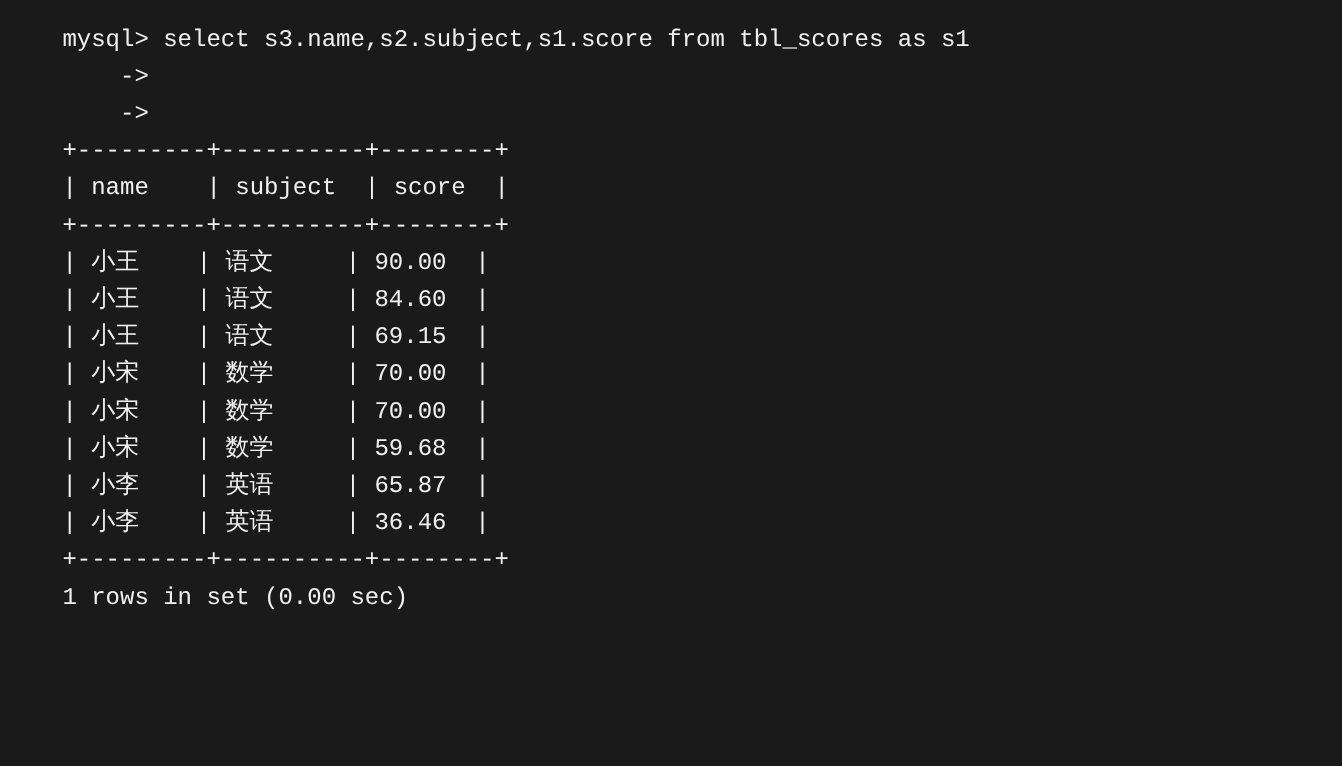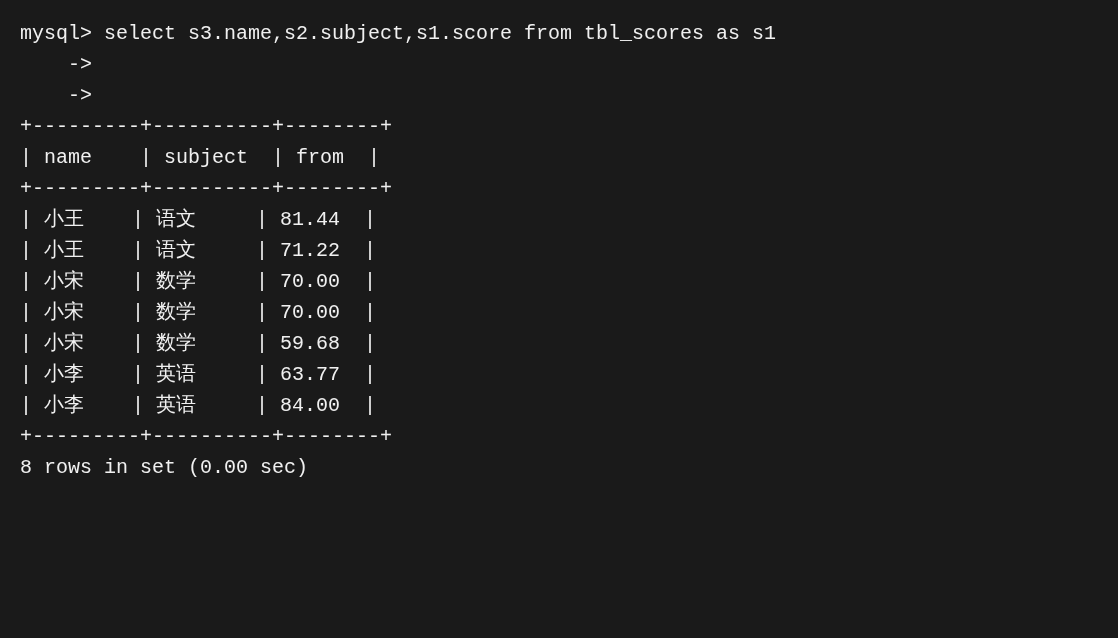--- a/index.html
+++ b/index.html
@@ -21,36 +21,38 @@
     }
 
     .terminal {
       width: 100%;
       height: 100%;
     }
 
     .line {
       white-space: pre;
       display: block;
+      margin-left: 32px;
     }
   </style>
 </head>
 <body>
 
 <div class="terminal">
   <div id="terminal-content">
       <div class="line">mysql&gt; select s3.name,s2.subject,s1.score from tbl_scores as s1</div>
       <div class="line">    -&gt;</div>
       <div class="line">    -&gt;</div>
       <div class="line">+---------+----------+--------+</div>
-      <div class="line">| name    | subject  | from  |</div>
+      <div class="line">| name    | subject  | score  |</div>
       <div class="line">+---------+----------+--------+</div>
-      <div class="line">| 小王    | 语文     | 81.44  |</div>
-      <div class="line">| 小王    | 语文     | 71.22  |</div>
+      <div class="line">| 小王    | 语文     | 90.00  |</div>
+      <div class="line">| 小王    | 语文     | 84.60  |</div>
+      <div class="line">| 小王    | 语文     | 69.15  |</div>
       <div class="line">| 小宋    | 数学     | 70.00  |</div>
       <div class="line">| 小宋    | 数学     | 70.00  |</div>
       <div class="line">| 小宋    | 数学     | 59.68  |</div>
-      <div class="line">| 小李    | 英语     | 63.77  |</div>
-      <div class="line">| 小李    | 英语     | 84.00  |</div>
+      <div class="line">| 小李    | 英语     | 65.87  |</div>
+      <div class="line">| 小李    | 英语     | 36.46  |</div>
       <div class="line">+---------+----------+--------+</div>
-      <div class="line">8 rows in set (0.00 sec)</div>
+      <div class="line">1 rows in set (0.00 sec)</div>
     </div>
 </div>
 
 </body></html>

